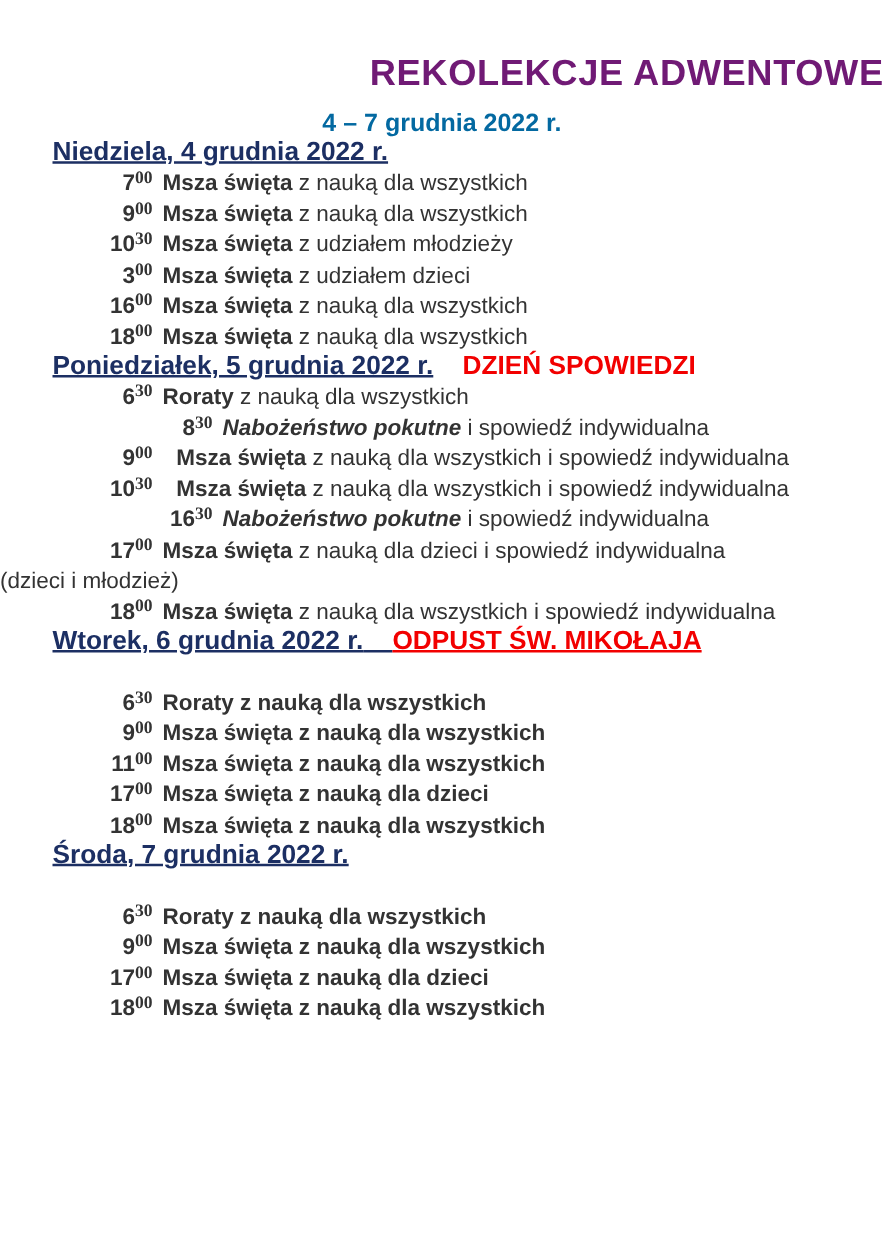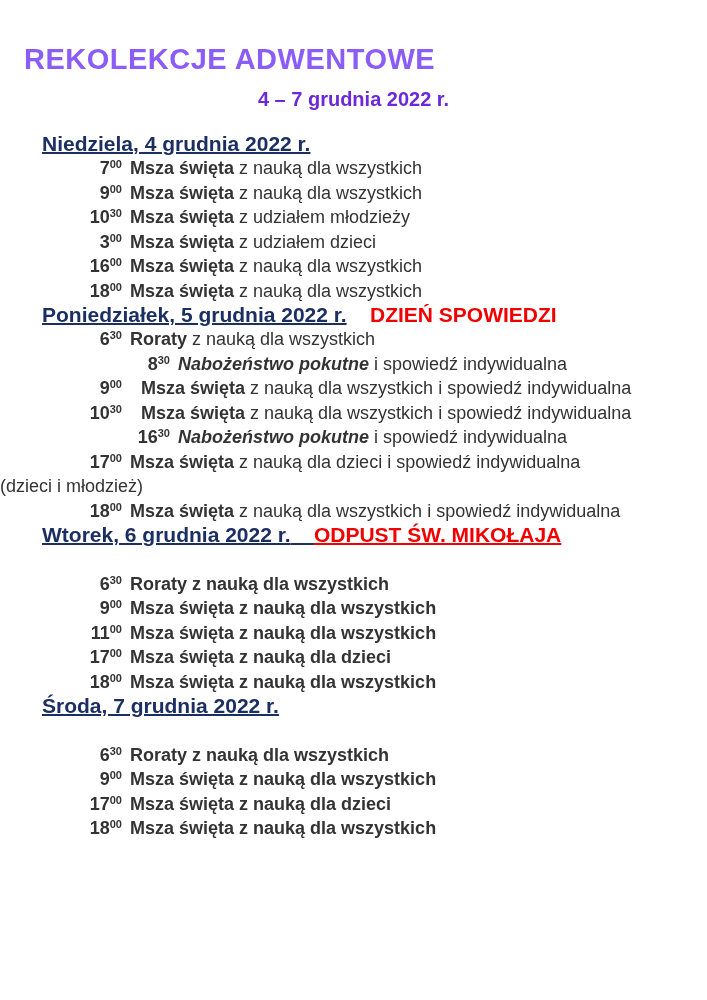--- a/index.html
+++ b/index.html
@@ -10,37 +10,37 @@
     font-family: "Liberation Sans", sans-serif;
     color: #333333;
   }
   .page {
     width: 707px; height: 1000px;
     background: #ffffff;
     box-sizing: border-box;
     padding-top: 44px;
   }
   .title {
-    text-align: left;
-    color: #8b5cf6;
+    text-align: right;
+    color: #701a75;
     font-weight: 700;
     font-size: 29px;
     line-height: 30px;
     letter-spacing: 0.5px;
     padding-left: 24px;
   }
   .subtitle {
     text-align: center;
-    color: #6d28d9;
+    color: #0369a1;
     font-weight: 700;
     font-size: 20px;
     line-height: 22px;
     margin-top: 14px;
   }
-  .sections { margin-top: 22px; }
+  .sections { }
   .sec-heading {
     padding-left: 42px;
     font-size: 21px;
     font-weight: 700;
     line-height: 24px;
     white-space: nowrap;
   }
   .heading-text {
     color: #1c2f63;
     text-decoration: underline;
@@ -65,23 +65,24 @@
   }
   .entry .time {
     display: inline-block;
     width: 80px;
     text-align: right;
     font-weight: 700;
     color: #333333;
   }
   .entry.indent-1 .time { width: 128px; }
   .entry .time sup {
-    font-size: 11px;
+    font-size: 14px;
     line-height: 0;
     vertical-align: 6px;
+    font-family: Liberation Serif, serif;
   }
   .entry .text { margin-left: 8px; }
   .entry.wide-gap .text { margin-left: 19px; }
   .lead.b  { font-weight: 700; }
   .lead.bi { font-weight: 700; font-style: italic; }
   .rest    { font-weight: 400; }
   .cont {
     font-size: 18px;
     line-height: 24.5px;
     font-weight: 400;

